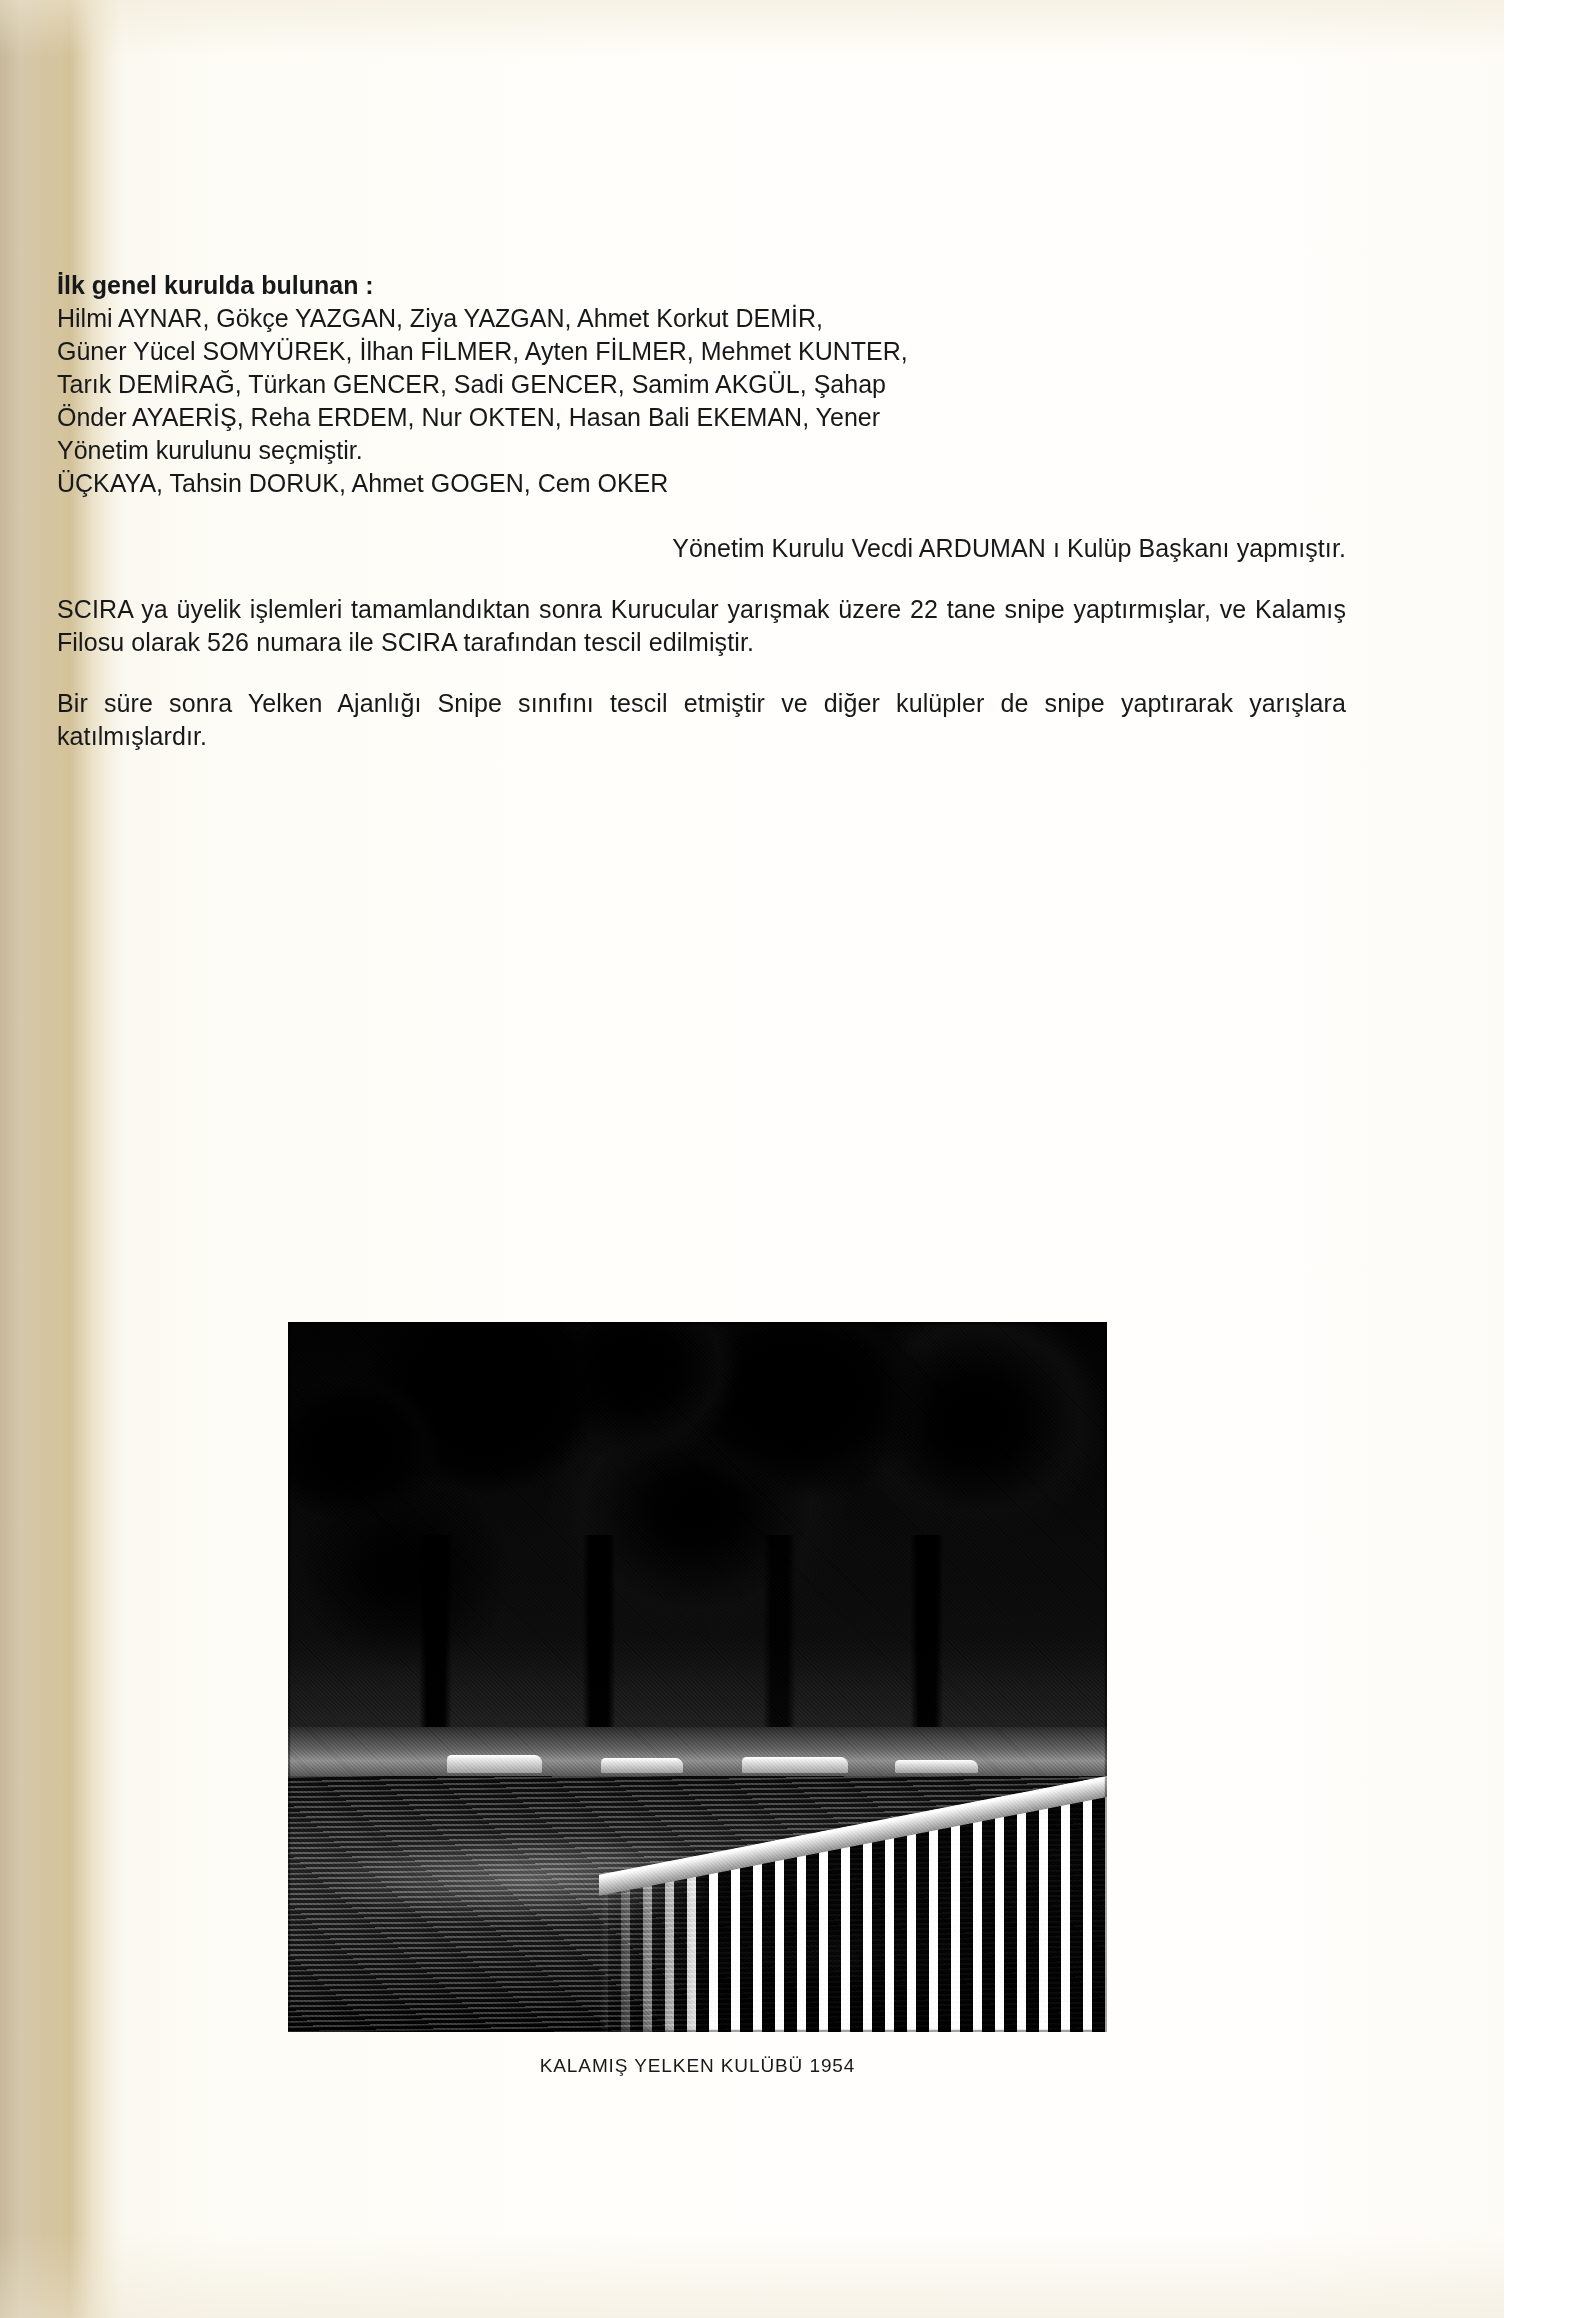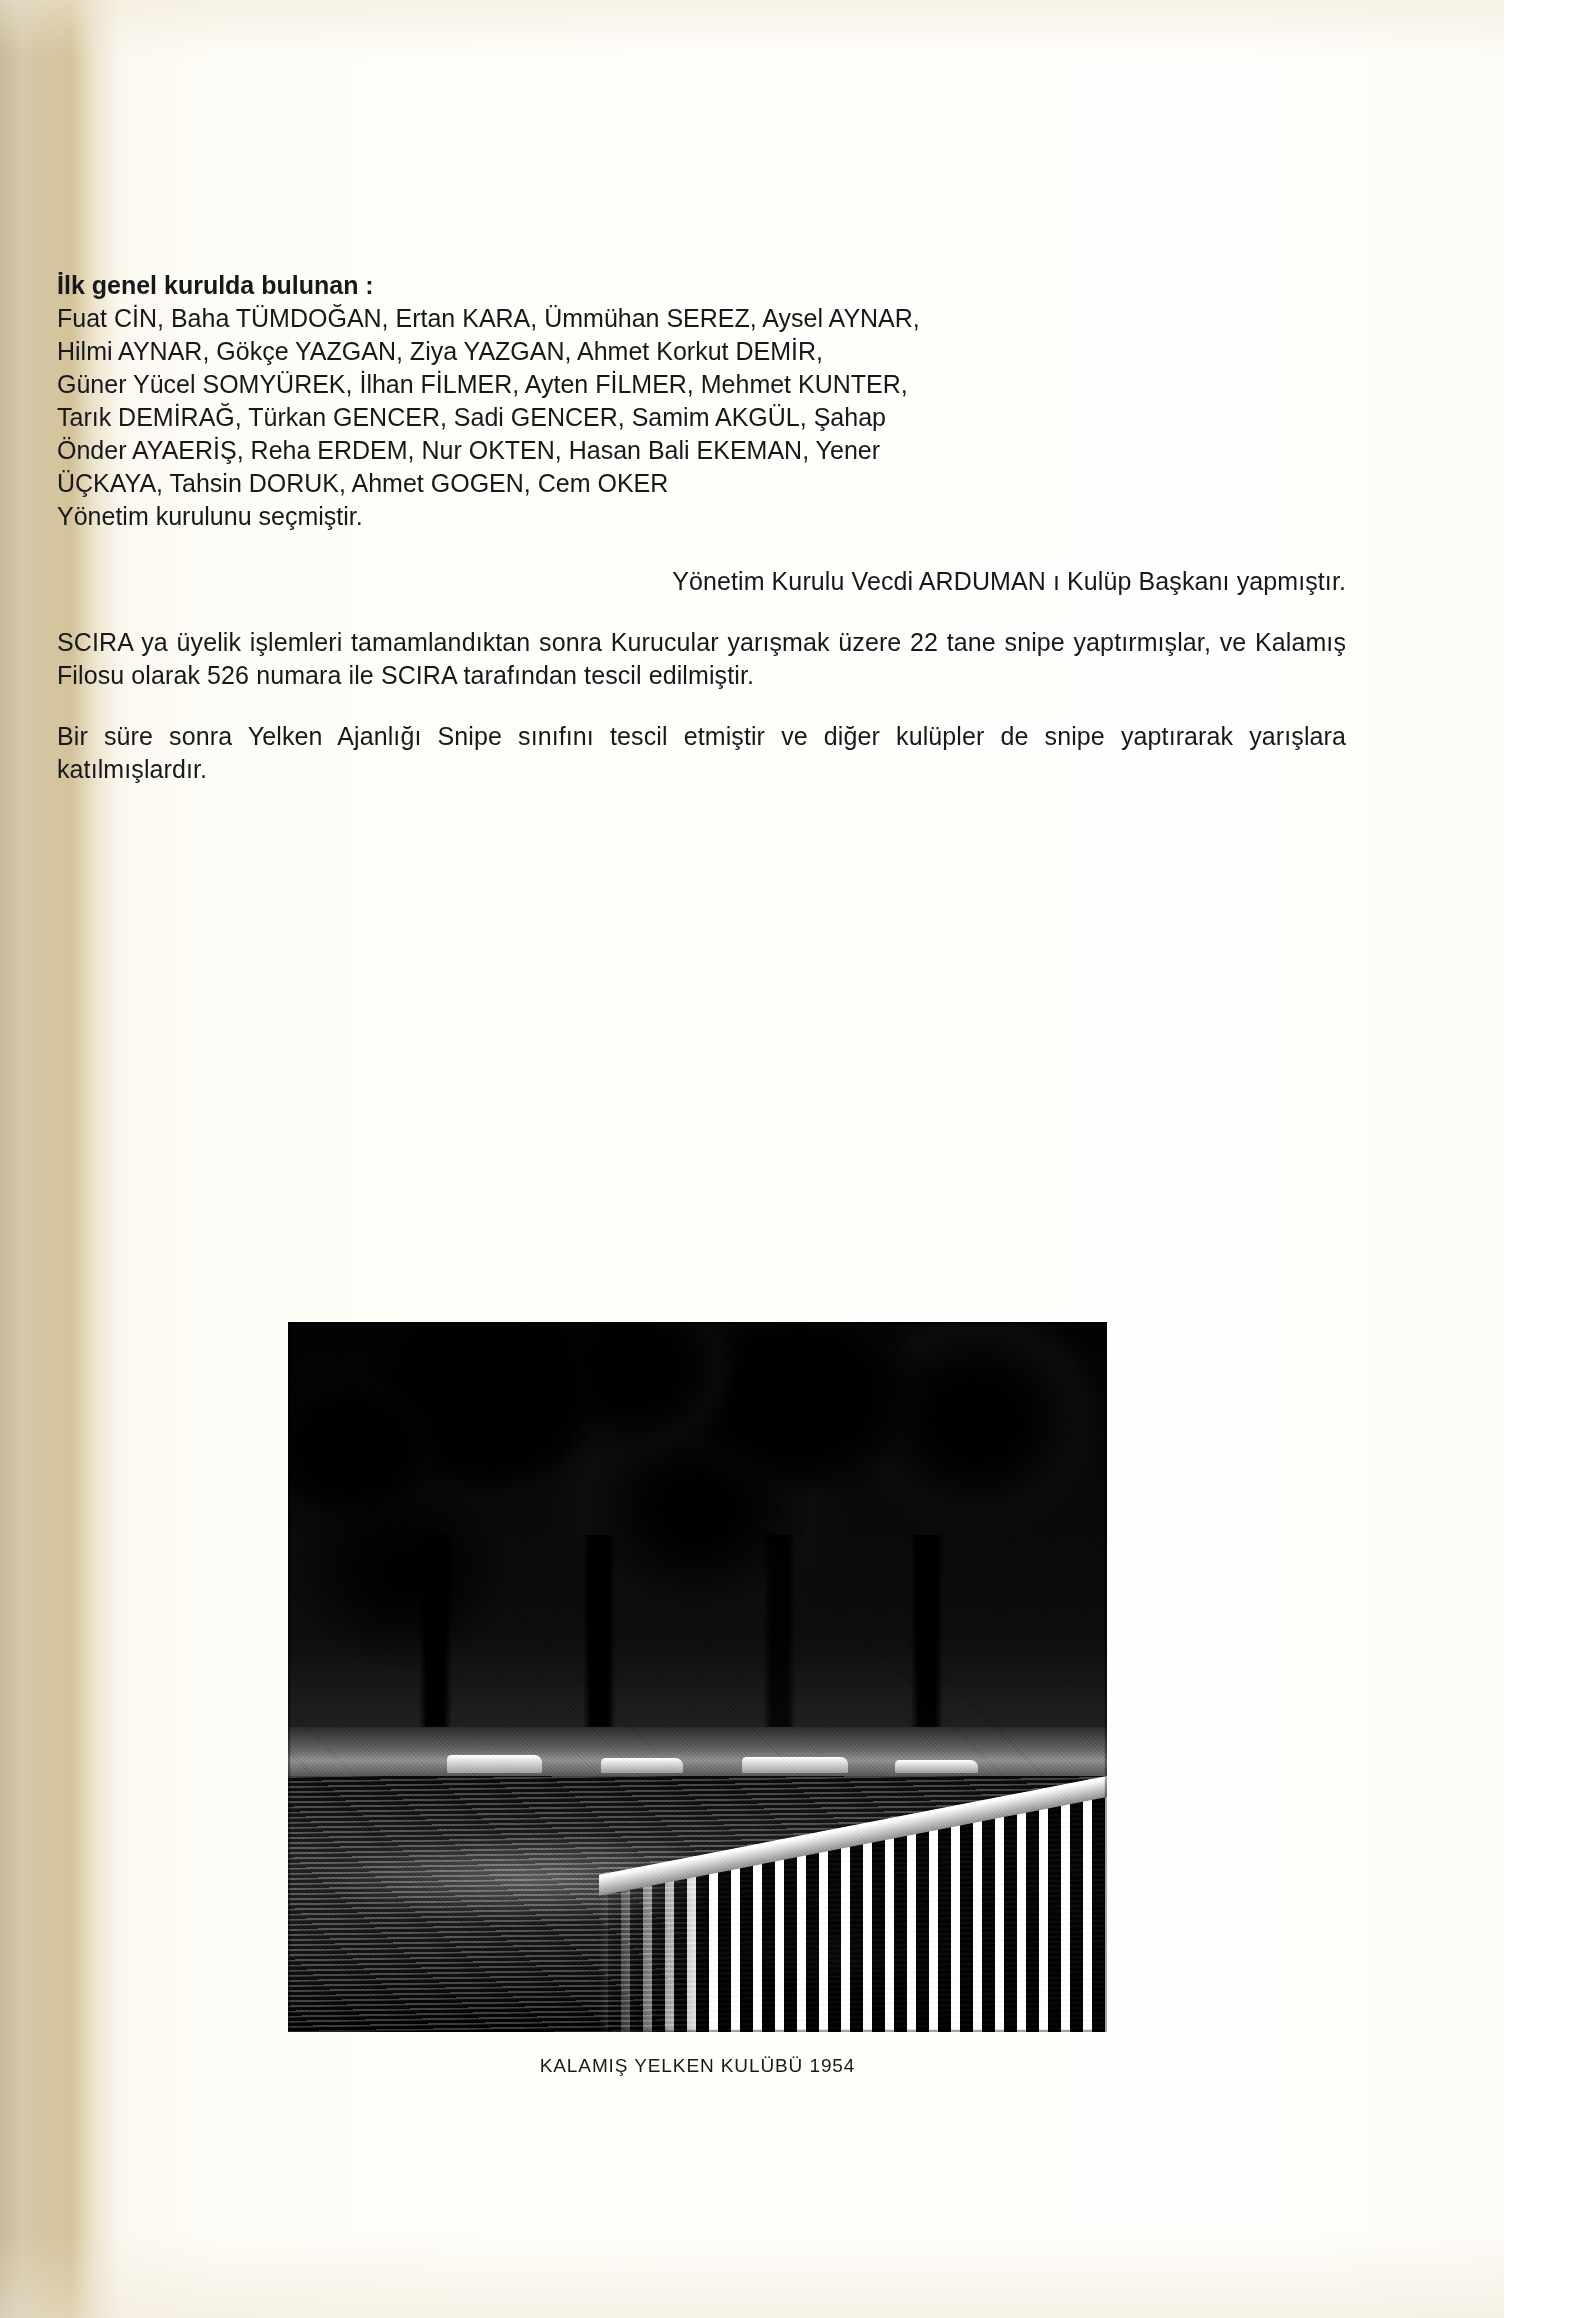--- a/index.html
+++ b/index.html
@@ -244,27 +244,26 @@
 <div class="page">
   <div class="paper"></div>
   <div class="gutter-shadow"></div>
   <div class="edge-fade-top"></div>
   <div class="edge-fade-bottom"></div>
 
   <div class="content">
 
     <div class="roster">
       <span class="line lead">İlk genel kurulda bulunan :</span>
-      <span class="line">Fuat CİN, Baha TÜMDOĞAN, Ertan KARA, Ümmühan SEREZ, Aysel AYNAR,</span>
       <span class="line">Hilmi AYNAR, Gökçe YAZGAN, Ziya YAZGAN, Ahmet Korkut DEMİR,</span>
       <span class="line">Güner Yücel SOMYÜREK, İlhan FİLMER,  Ayten FİLMER, Mehmet KUNTER,</span>
       <span class="line">Tarık DEMİRAĞ, Türkan GENCER, Sadi GENCER, Samim AKGÜL, Şahap</span>
       <span class="line">Önder AYAERİŞ, Reha ERDEM, Nur OKTEN, Hasan Bali EKEMAN, Yener</span>
+      <span class="line">Yönetim kurulunu seçmiştir.</span>
       <span class="line">ÜÇKAYA, Tahsin DORUK, Ahmet GOGEN, Cem OKER</span>
-      <span class="line">Yönetim kurulunu seçmiştir.</span>
     </div>
 
     <p class="para nolast">Yönetim Kurulu Vecdi ARDUMAN ı Kulüp Başkanı yapmıştır.</p>
     <p class="para">SCIRA ya üyelik işlemleri tamamlandıktan sonra Kurucular yarışmak üzere 22 tane snipe yaptırmışlar, ve  Kalamış Filosu olarak 526 numara ile SCIRA tarafından tescil edilmiştir.</p>
     <p class="para">Bir süre sonra Yelken Ajanlığı Snipe sınıfını tescil etmiştir ve diğer kulüpler de snipe yaptırarak yarışlara katılmışlardır.</p>
 
   </div>
 
   <div class="photo-wrap">
     <div class="photo">

